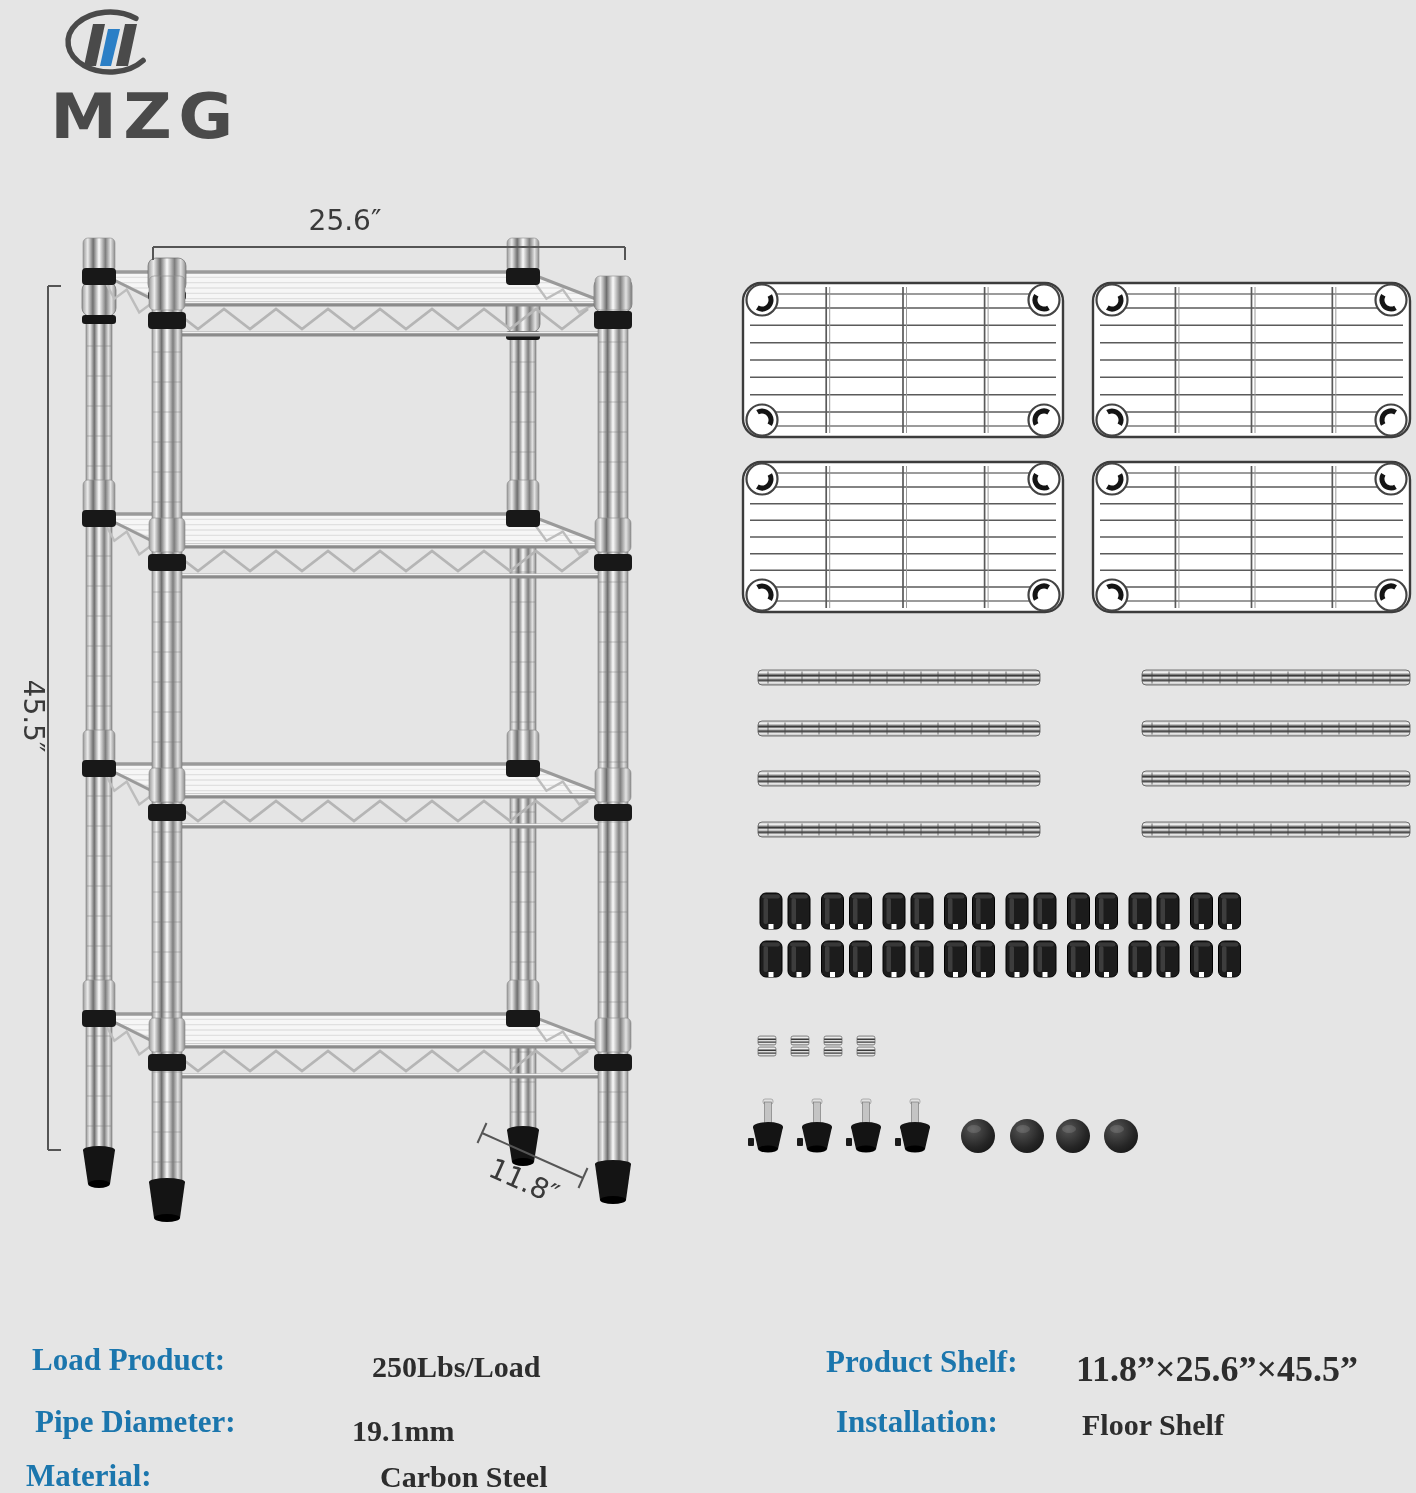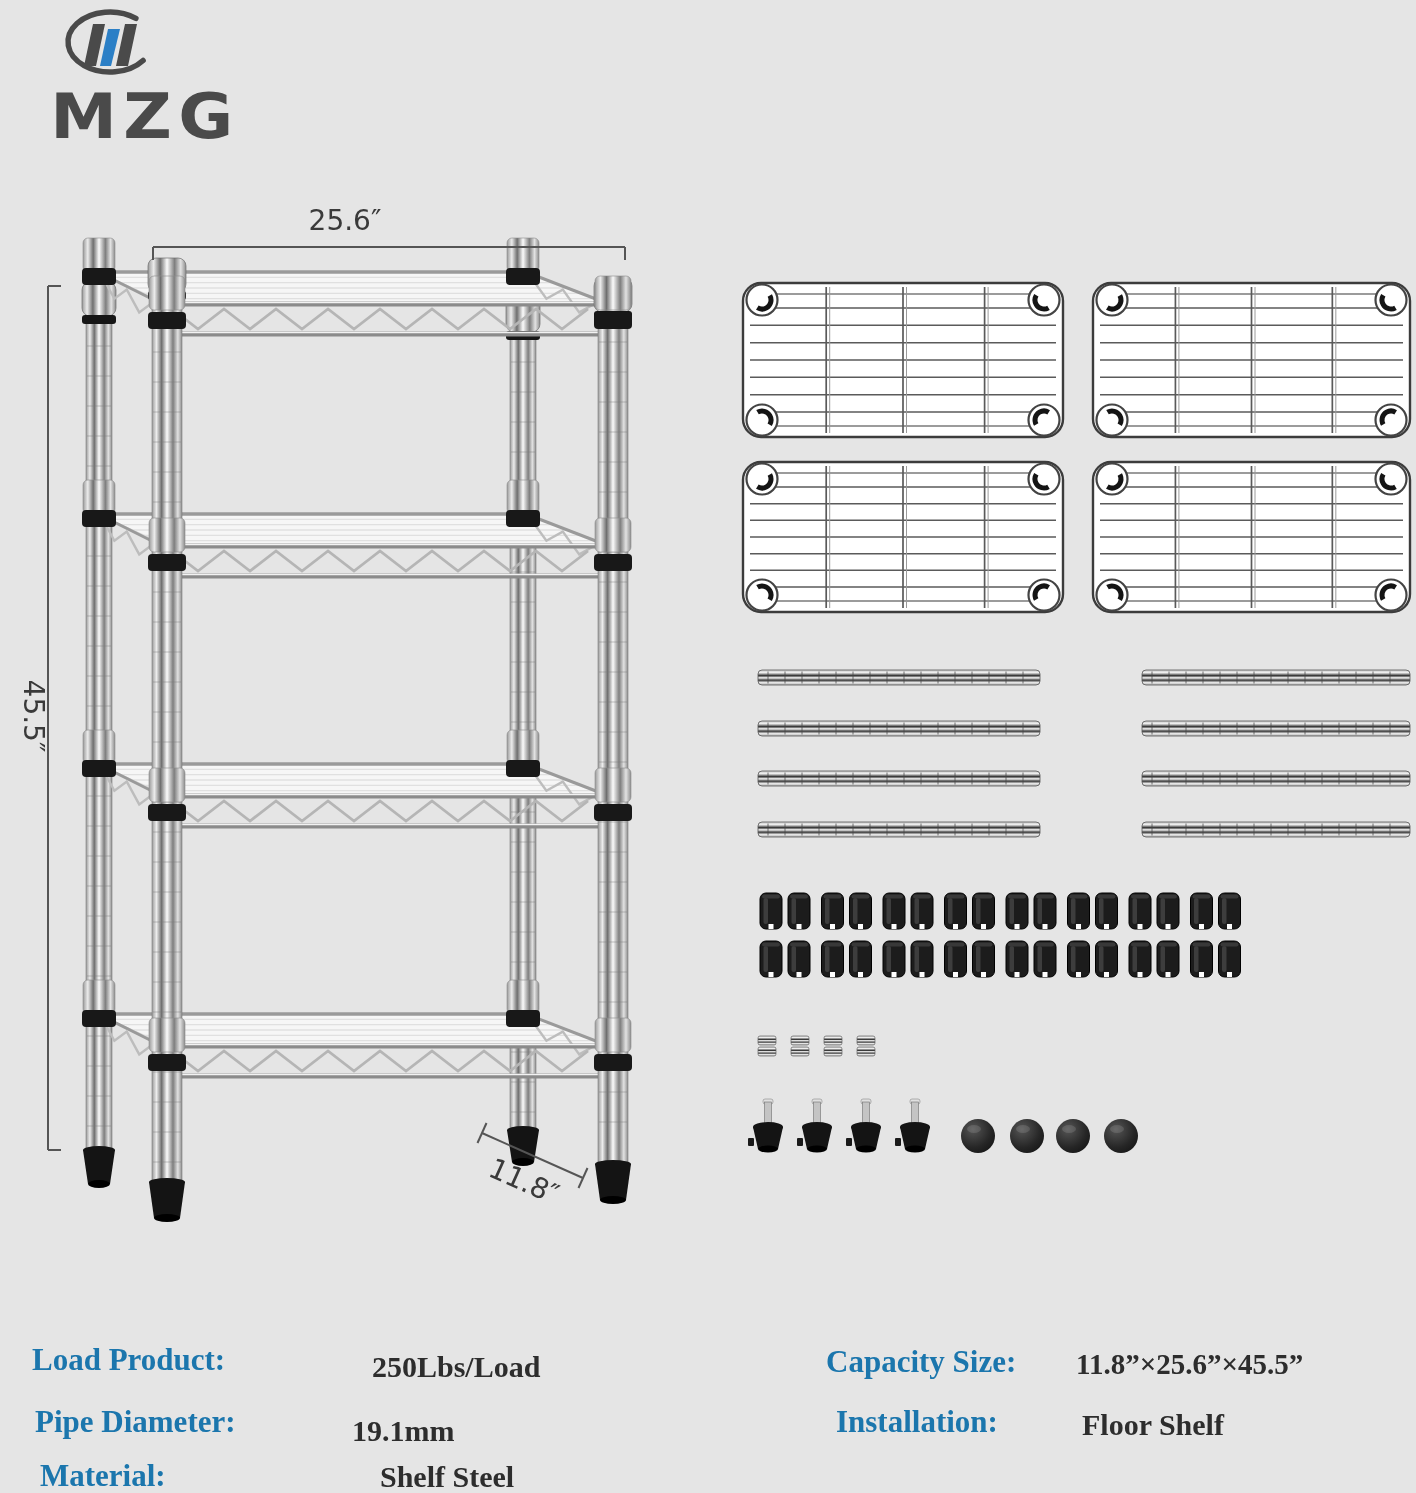--- a/index.html
+++ b/index.html
@@ -829,22 +829,22 @@
       </g>
   </svg>
 
   <div>
     <span class="spec-label" style="left:32px;top:1342px">Load Product:</span>
     <span class="spec-value" style="left:372px;top:1350px">250Lbs/Load</span>
 
     <span class="spec-label" style="left:35px;top:1404px">Pipe Diameter:</span>
     <span class="spec-value" style="left:352px;top:1414px">19.1mm</span>
 
-    <span class="spec-label" style="left:40px;top:1458px">Material:</span>
-    <span class="spec-value" style="left:380px;top:1460px">Shelf Steel</span>
-
-    <span class="spec-label" style="left:826px;top:1344px">Capacity Size:</span>
-    <span class="spec-value" style="left:1076px;top:1348px;font-size:29px">11.8”×25.6”×45.5”</span>
+    <span class="spec-label" style="left:26px;top:1458px">Material:</span>
+    <span class="spec-value" style="left:380px;top:1460px">Carbon Steel</span>
+
+    <span class="spec-label" style="left:826px;top:1344px">Product Shelf:</span>
+    <span class="spec-value" style="left:1076px;top:1348px;font-size:36px">11.8”×25.6”×45.5”</span>
 
     <span class="spec-label" style="left:836px;top:1404px">Installation:</span>
     <span class="spec-value" style="left:1082px;top:1408px">Floor Shelf</span>
   </div>
 </div>
 
 </body></html>

